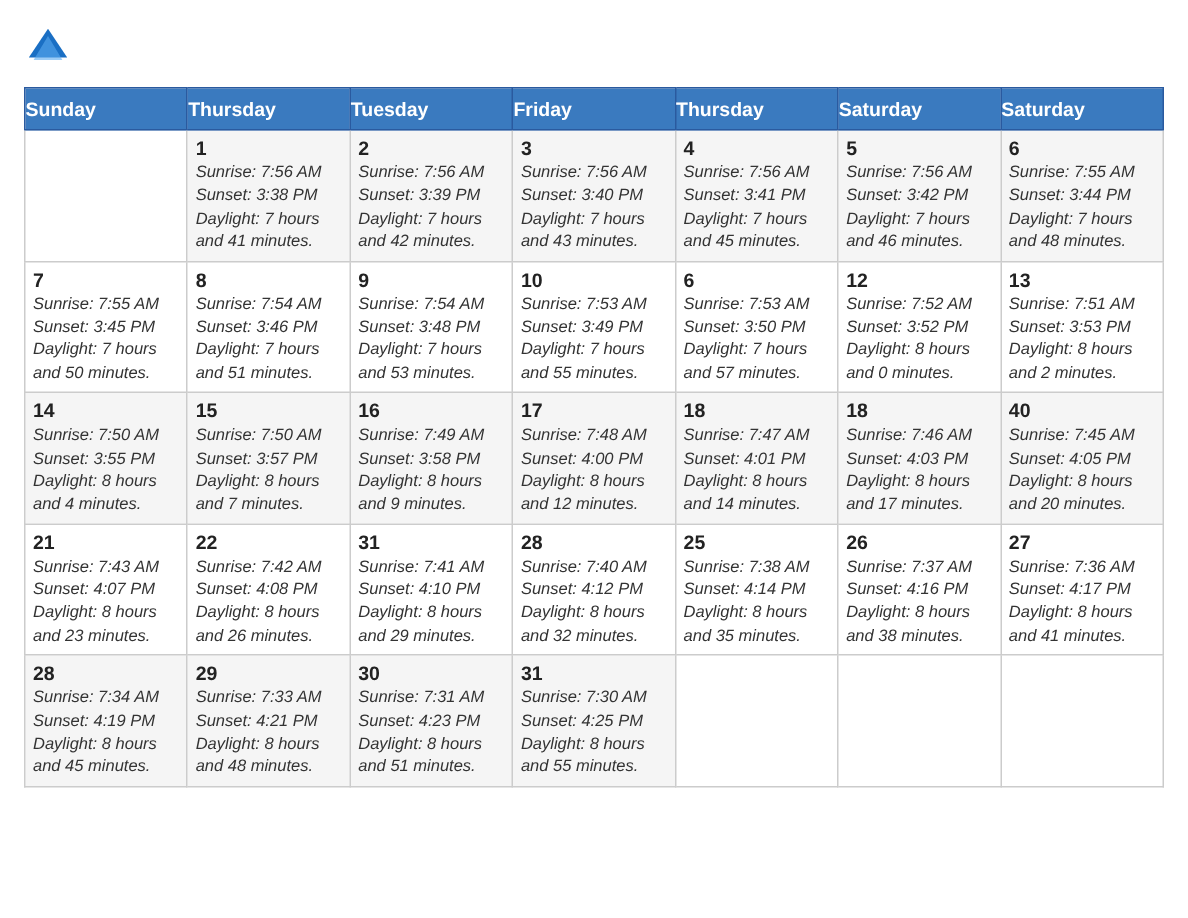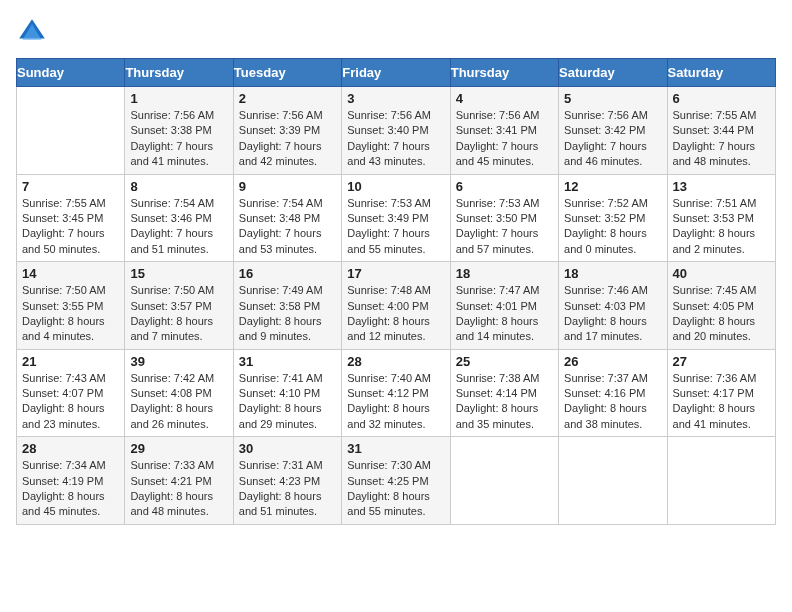--- a/index.html
+++ b/index.html
@@ -74,20 +74,21 @@
       font-size: 13px;
       font-weight: bold;
       color: #222;
       display: block;
       margin-bottom: 2px;
     }
     .day-info {
       font-size: 11px;
       line-height: 1.4;
       color: #333;
+      font-style: italic;
     }
     td.empty {
       background: #fff !important;
     }
   </style>
 </head>
 <body>
 
 <div class="header-area">
   <div class="logo">
@@ -205,21 +206,21 @@
           <span class="day-number">40</span>
           <div class="day-info">Sunrise: 7:45 AM<br>Sunset: 4:05 PM<br>Daylight: 8 hours<br>and 20 minutes.</div>
         </td>
       </tr>
       <tr>
         <td>
           <span class="day-number">21</span>
           <div class="day-info">Sunrise: 7:43 AM<br>Sunset: 4:07 PM<br>Daylight: 8 hours<br>and 23 minutes.</div>
         </td>
         <td>
-          <span class="day-number">39</span>
+          <span class="day-number">22</span>
           <div class="day-info">Sunrise: 7:42 AM<br>Sunset: 4:08 PM<br>Daylight: 8 hours<br>and 26 minutes.</div>
         </td>
         <td>
           <span class="day-number">31</span>
           <div class="day-info">Sunrise: 7:41 AM<br>Sunset: 4:10 PM<br>Daylight: 8 hours<br>and 29 minutes.</div>
         </td>
         <td>
           <span class="day-number">28</span>
           <div class="day-info">Sunrise: 7:40 AM<br>Sunset: 4:12 PM<br>Daylight: 8 hours<br>and 32 minutes.</div>
         </td>

